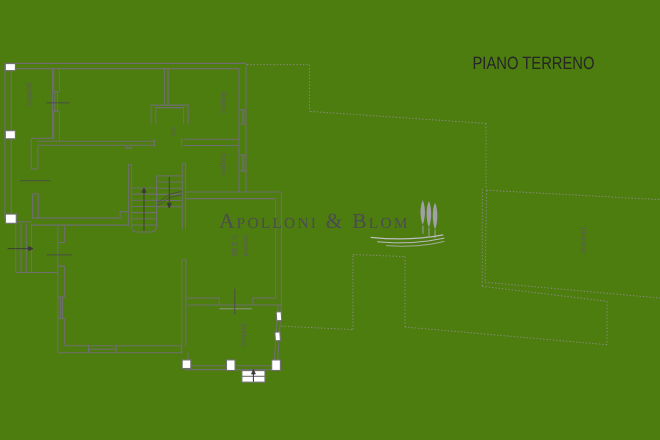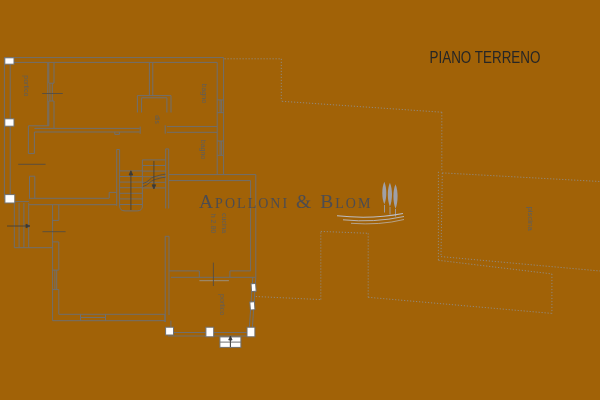--- a/index.html
+++ b/index.html
@@ -1,16 +1,16 @@
 <!DOCTYPE html>
 <html><head>
 <meta charset="utf-8">
 <style>
   html,body{margin:0;padding:0;background:#ffffff;}
-  .page{position:relative;width:600px;height:400px;background:#a16207;overflow:hidden;
+  .page{position:relative;width:600px;height:400px;background:#4d7c0f;overflow:hidden;
         font-family:"Liberation Sans",sans-serif;}
   svg{position:absolute;left:0;top:0;}
   text{font-family:"Liberation Sans",sans-serif;}
 </style>
 </head>
 <body>
 <div class="page">
 <svg width="600" height="400" viewBox="0 0 600 400" fill="none">
   <g stroke="#6f6f6f" stroke-width="1" fill="none">
 

